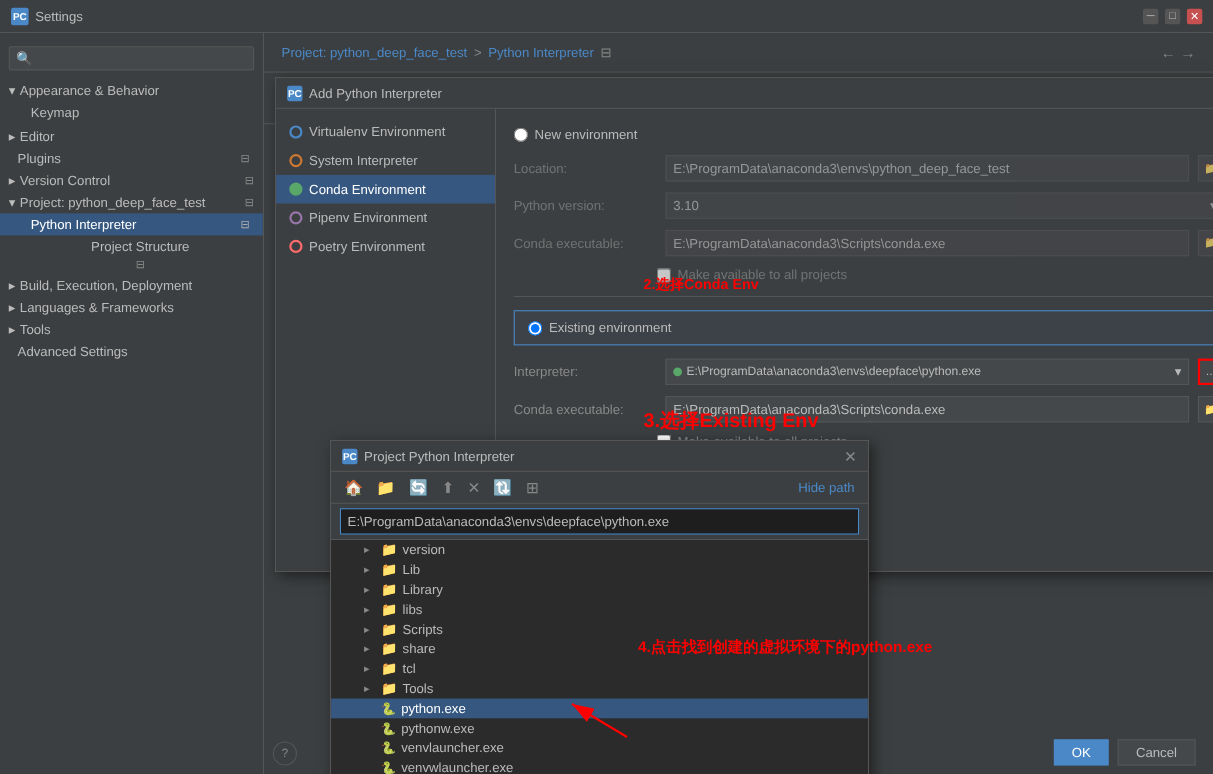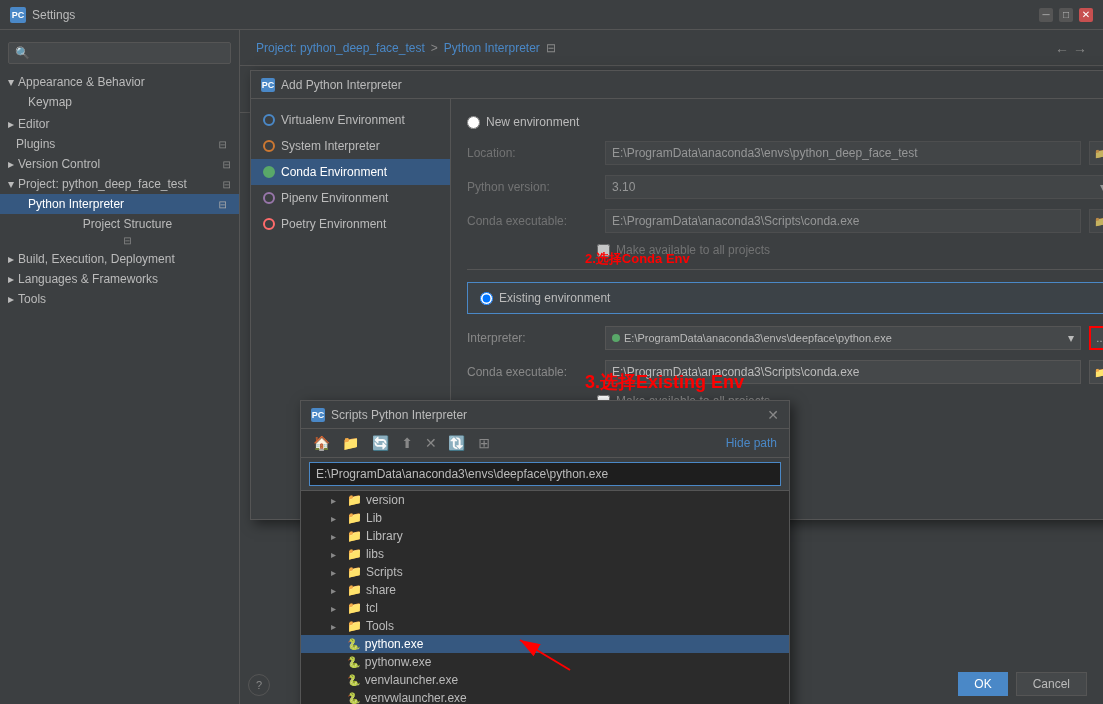--- a/index.html
+++ b/index.html
@@ -163,20 +163,23 @@
       <span>Build, Execution, Deployment</span>
     </div>
     <div class="sidebar-group">
       <span class="arrow">▸</span>
       <span>Languages &amp; Frameworks</span>
     </div>
     <div class="sidebar-group">
       <span class="arrow">▸</span>
       <span>Tools</span>
     </div>
+    <div class="sidebar-item">
+      <span>Advanced Settings</span>
+    </div>
   </div>
 
   <div class="content">
 
     <div class="breadcrumb-bar">
       <span class="breadcrumb-link">Project: python_deep_face_test</span>
       <span class="breadcrumb-sep">&gt;</span>
       <span class="breadcrumb-link">Python Interpreter</span>
       <span class="breadcrumb-sep">⊟</span>
       <div class="nav-arrows">
@@ -292,21 +295,21 @@
       </div>
     </div>
 
     <div style="position:absolute;top:220px;left:345px;color:red;font-weight:bold;font-size:13px;z-index:25;">2.选择Conda Env</div>
 
     <div style="position:absolute;top:340px;left:345px;color:red;font-weight:bold;font-size:18px;z-index:25;">3.选择Existing Env</div>
 
     <div class="file-dialog">
       <div class="file-dialog-title">
         <span style="background:#4a88c7;border-radius:2px;display:inline-flex;align-items:center;justify-content:center;color:#fff;font-size:9px;font-weight:bold;width:14px;height:14px;margin-right:6px;flex-shrink:0;">PC</span>
-        <span style="color:#bbb;font-size:12px;flex:1;">Scripts Python Interpreter</span>
+        <span style="color:#bbb;font-size:12px;flex:1;">Project Python Interpreter</span>
         <button class="dialog-close">✕</button>
       </div>
       <div class="file-toolbar">
         <button class="file-tool-btn">🏠</button>
         <button class="file-tool-btn">📁</button>
         <button class="file-tool-btn">🔄</button>
         <button class="file-tool-btn">⬆</button>
         <button class="file-tool-btn">✕</button>
         <button class="file-tool-btn">🔃</button>
         <button class="file-tool-btn">⊞</button>
@@ -373,20 +376,21 @@
           <span>venvlauncher.exe</span>
         </div>
         <div class="tree-item tree-indent-1">
           <span class="arrow-icon"></span>
           <span class="file-icon">🐍</span>
           <span>venvwlauncher.exe</span>
         </div>
       </div>
     </div>
 
+    <div style="position:absolute;top:550px;left:340px;color:red;font-weight:bold;font-size:14px;z-index:35;">4.点击找到创建的虚拟环境下的python.exe</div>
 
     <svg style="position:absolute;top:370px;left:60px;width:490px;height:280px;z-index:30;pointer-events:none;">
       <line x1="270" y1="270" x2="220" y2="240" stroke="red" stroke-width="2" marker-end="url(#arrowhead)"></line>
       <defs>
         <marker id="arrowhead" markerWidth="10" markerHeight="7" refX="10" refY="3.5" orient="auto">
           <polygon points="0 0, 10 3.5, 0 7" fill="red"></polygon>
         </marker>
       </defs>
     </svg>
 

